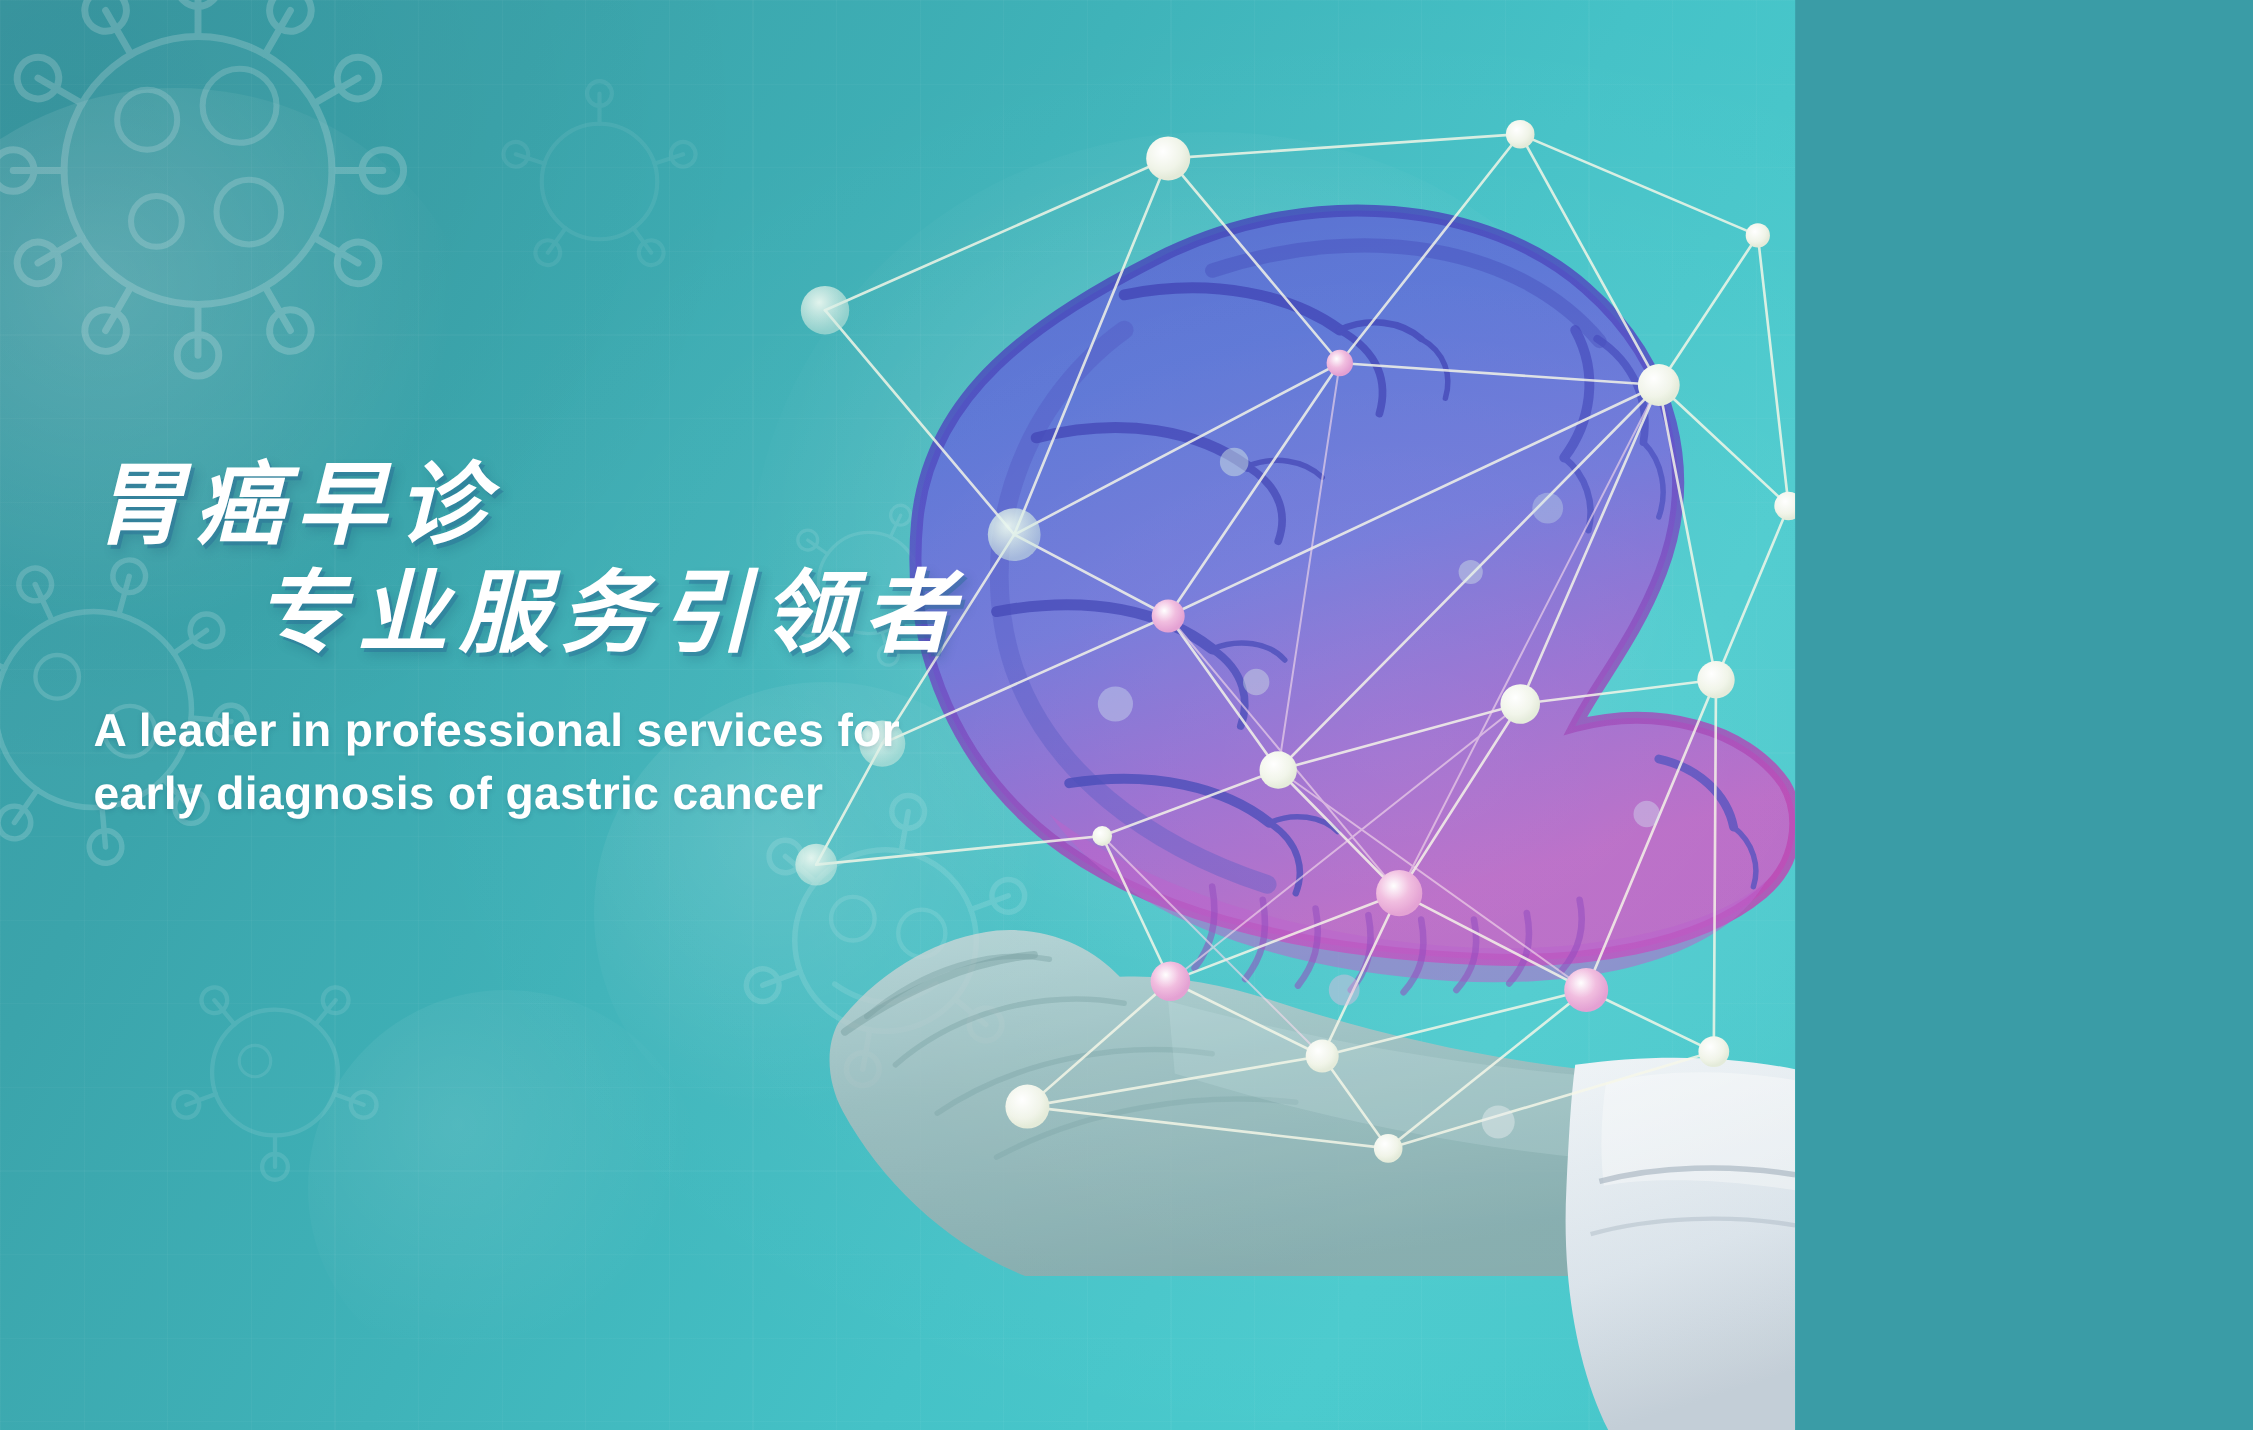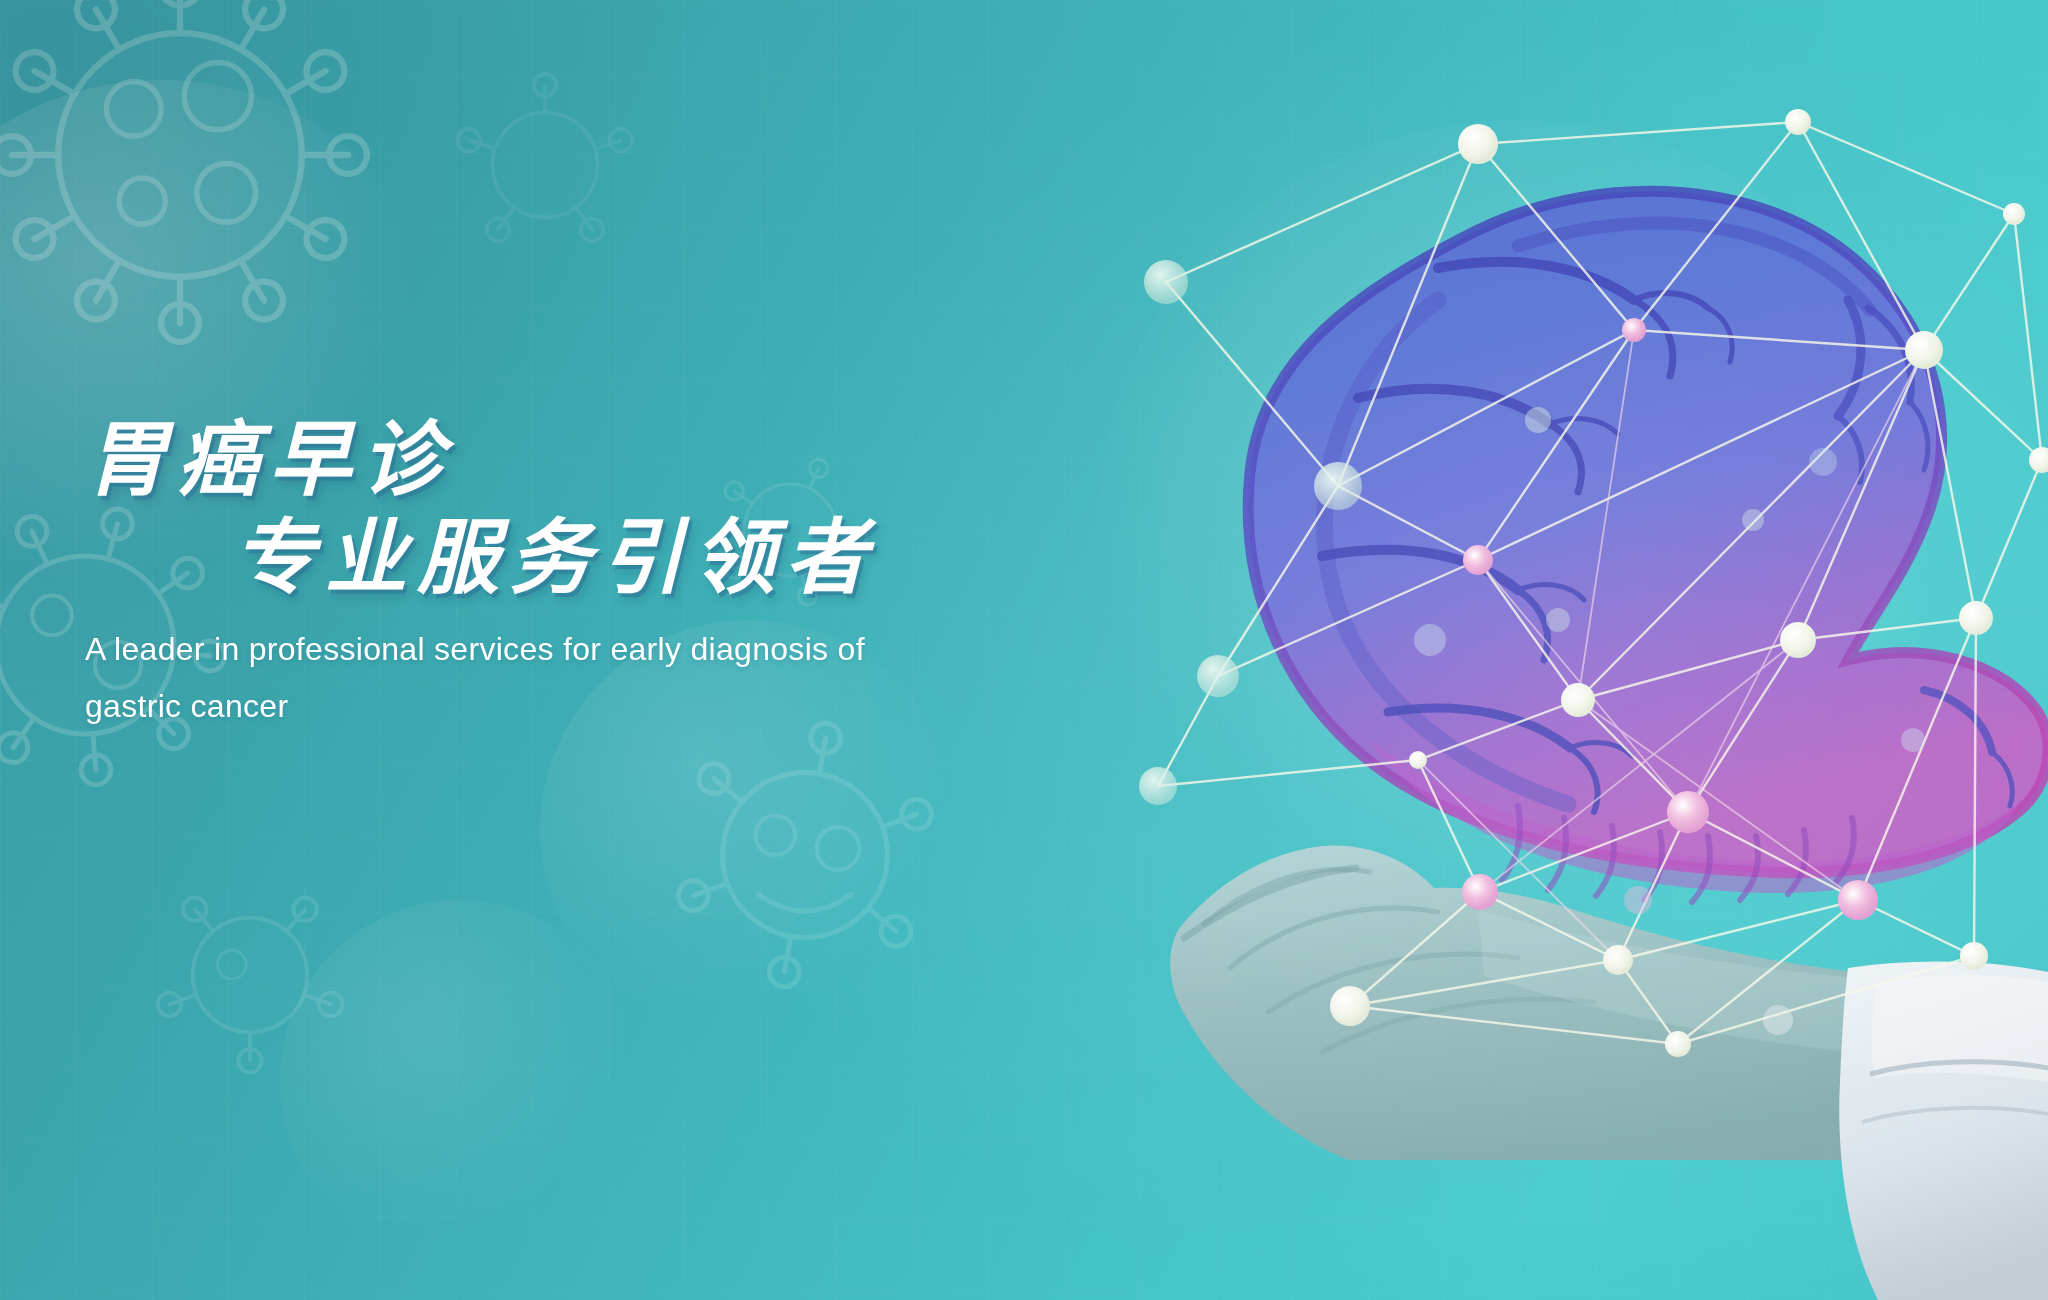--- a/index.html
+++ b/index.html
@@ -3,21 +3,21 @@
 <meta charset="utf-8">
 <title>Banner</title>
 <style>
   html,body{margin:0;padding:0;}
   body{
     width:2048px;height:1300px;overflow:hidden;
     font-family:"Liberation Sans","DejaVu Sans",sans-serif;
     background:#3a9ca6;
   }
   #banner{
-    position:relative;width:2048px;height:1300px;overflow:hidden;
+    position:relative;width:1632px;height:1300px;overflow:hidden;
     background:
       linear-gradient(118deg,
         #3a9aa4 0%,
         #3ba4ab 22%,
         #3fb3b9 44%,
         #45c2c7 64%,
         #49cacd 80%,
         #46c6ca 100%);
   }
 
@@ -61,25 +61,25 @@
     line-height:90px;
     letter-spacing:10px;
     white-space:nowrap;
     text-shadow:
        3px 4px 0 rgba(42,108,150,.45),
        5px 7px 10px rgba(20,70,100,.22);
     font-family:"Liberation Sans","DejaVu Sans",sans-serif;
   }
   .cn-line-2{margin-top:8px;text-align:center;}
   .en-block{
-    margin-top:18px;
+    margin-top:32px;
     color:#ffffff;
-    font-size:32px;
+    font-size:42px;
     line-height:57px;
-    font-weight:400;
+    font-weight:700;
     letter-spacing:.3px;
     text-shadow:0 2px 5px rgba(20,70,100,.20);
     max-width:790px;
   }
 
   
   #illustration{position:absolute;right:0;top:0;width:1130px;height:1300px;}
   #illustration svg{display:block;width:100%;height:100%;}
 </style>
 </head>

